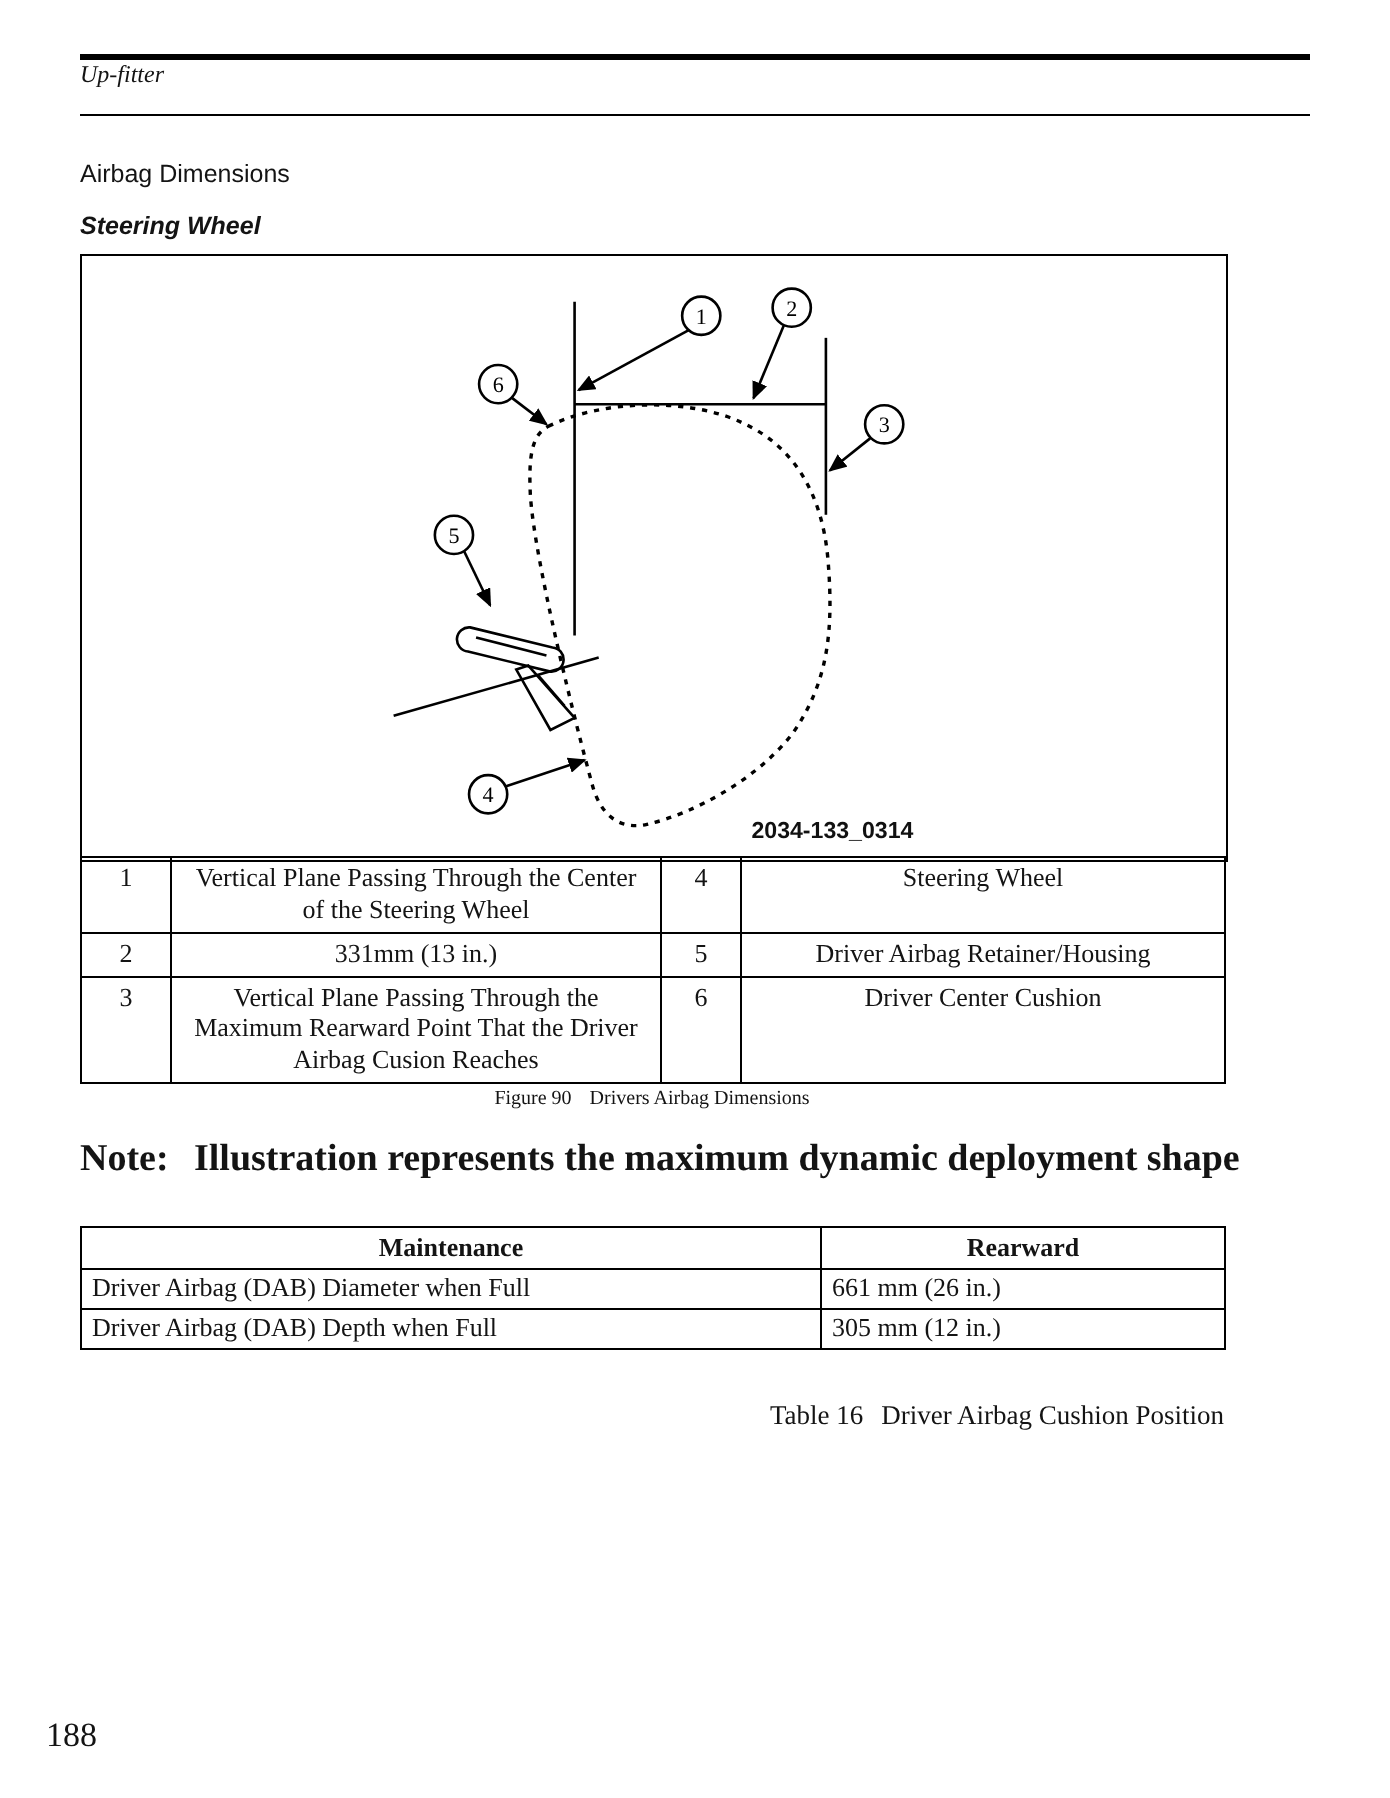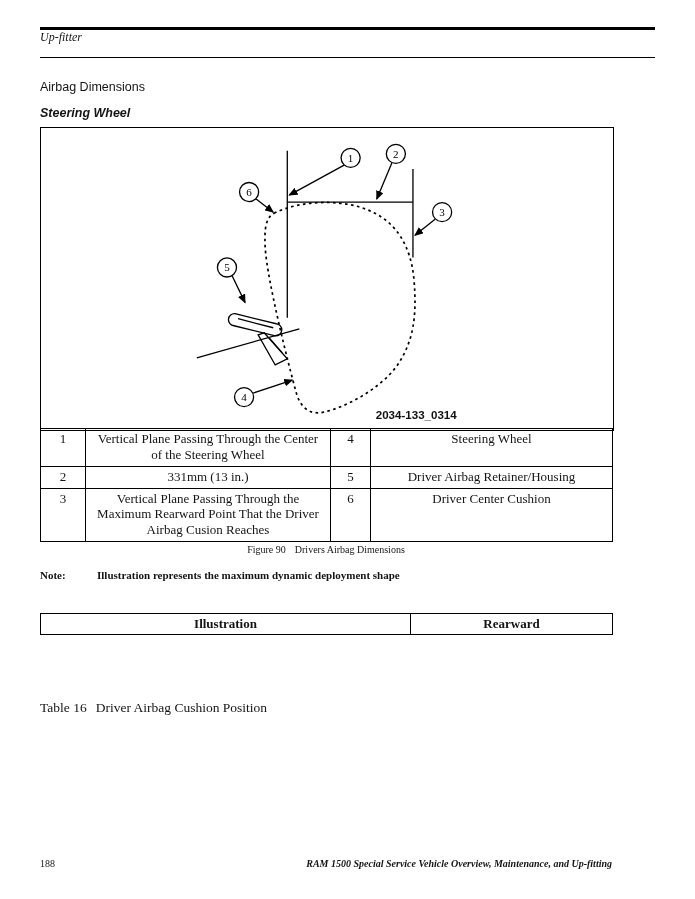--- a/index.html
+++ b/index.html
@@ -20,29 +20,29 @@
     font-family: "Liberation Sans", sans-serif; font-size: 12.5px; font-weight: bold; font-style: italic;
   }
   .figure-box { position: absolute; left: 40px; top: 127px; width: 572px; height: 302px; border: 1.6px solid #000; }
   .fig-svg { display: block; width: 100%; height: 100%; }
   table { border-collapse: collapse; table-layout: fixed; }
   .legend-table { position: absolute; left: 40px; top: 428px; width: 572px; font-size: 13px; }
   .legend-table td { border: 1.3px solid #000; padding: 2px 5px 3px 5px; vertical-align: top; line-height: 1.22; text-align: center; }
   .legend-table td.num { text-align: center; }
   .figure-caption { position: absolute; left: 40px; top: 544px; width: 572px; text-align: center; font-size: 10px; }
   .cap-gap { display: inline-block; width: 9px; }
-  .note-line { position: absolute; left: 40px; top: 569px; font-size: 11px; font-weight: bold; }
+  .note-line { position: absolute; left: 40px; top: 569px; font-size: 19px; font-weight: bold; }
   .note-label { display: inline-block; width: 57px; }
   .dim-table { position: absolute; left: 40px; top: 613px; width: 572px; font-size: 13px; }
   .dim-table th { border: 1.3px solid #000; padding: 2px 5px; font-size: 13px; font-weight: bold; text-align: center; }
   .dim-table td { border: 1.3px solid #000; padding: 1px 5px 2px 5px; text-align: left; }
-  .table-caption { position: absolute; left: 40px; top: 700px; width: 572px; text-align: left; font-size: 13.5px; }
+  .table-caption { position: absolute; left: 40px; top: 700px; width: 572px; text-align: right; font-size: 13.5px; }
   .footer {
-    position: absolute; left: 40px; top: 858px; width: 572px;
-    display: flex; justify-content: space-between; align-items: baseline; font-size: 10px; text-align: right;
+    position: absolute; left: 23px; top: 858px; width: 572px;
+    display: flex; justify-content: space-between; align-items: baseline; font-size: 17px; text-align: right;
   }
   .footer-text { font-style: italic; font-weight: bold; }
   .callout-num { font-family: "Liberation Serif", serif; font-size: 11px; fill: #000; }
   .fig-code { font-family: "Liberation Sans", sans-serif; font-weight: bold; font-size: 11.5px; fill: #111; }
 </style>
 </head>
 <body>
 
 <div>
 
@@ -134,30 +134,37 @@
     <span class="note-label">Note:</span><span>Illustration represents the maximum dynamic deployment shape</span>
   </div>
 
   <table class="dim-table">
     <colgroup>
       <col style="width:370px">
         <col style="width:202px">
     </colgroup>
     <thead>
       <tr>
-        <th>Illustration</th>
+        <th>Maintenance</th>
         <th>Rearward</th>
       </tr>
     </thead>
     <tbody>
+      <tr>
+        <td>Driver Airbag (DAB) Diameter when Full</td>
+        <td>661 mm (26 in.)</td>
+      </tr>
+      <tr>
+        <td>Driver Airbag (DAB) Depth when Full</td>
+        <td>305 mm (12 in.)</td>
+      </tr>
     </tbody>
   </table>
 
   <div class="table-caption">
     <span>Table 16</span><span class="cap-gap"></span><span>Driver Airbag Cushion Position</span>
   </div>
 
   <div class="footer">
     <span>188</span>
-    <span class="footer-text">RAM 1500 Special Service Vehicle Overview, Maintenance, and Up-fitting</span>
   </div>
 
 </div>
 
 </body></html>

